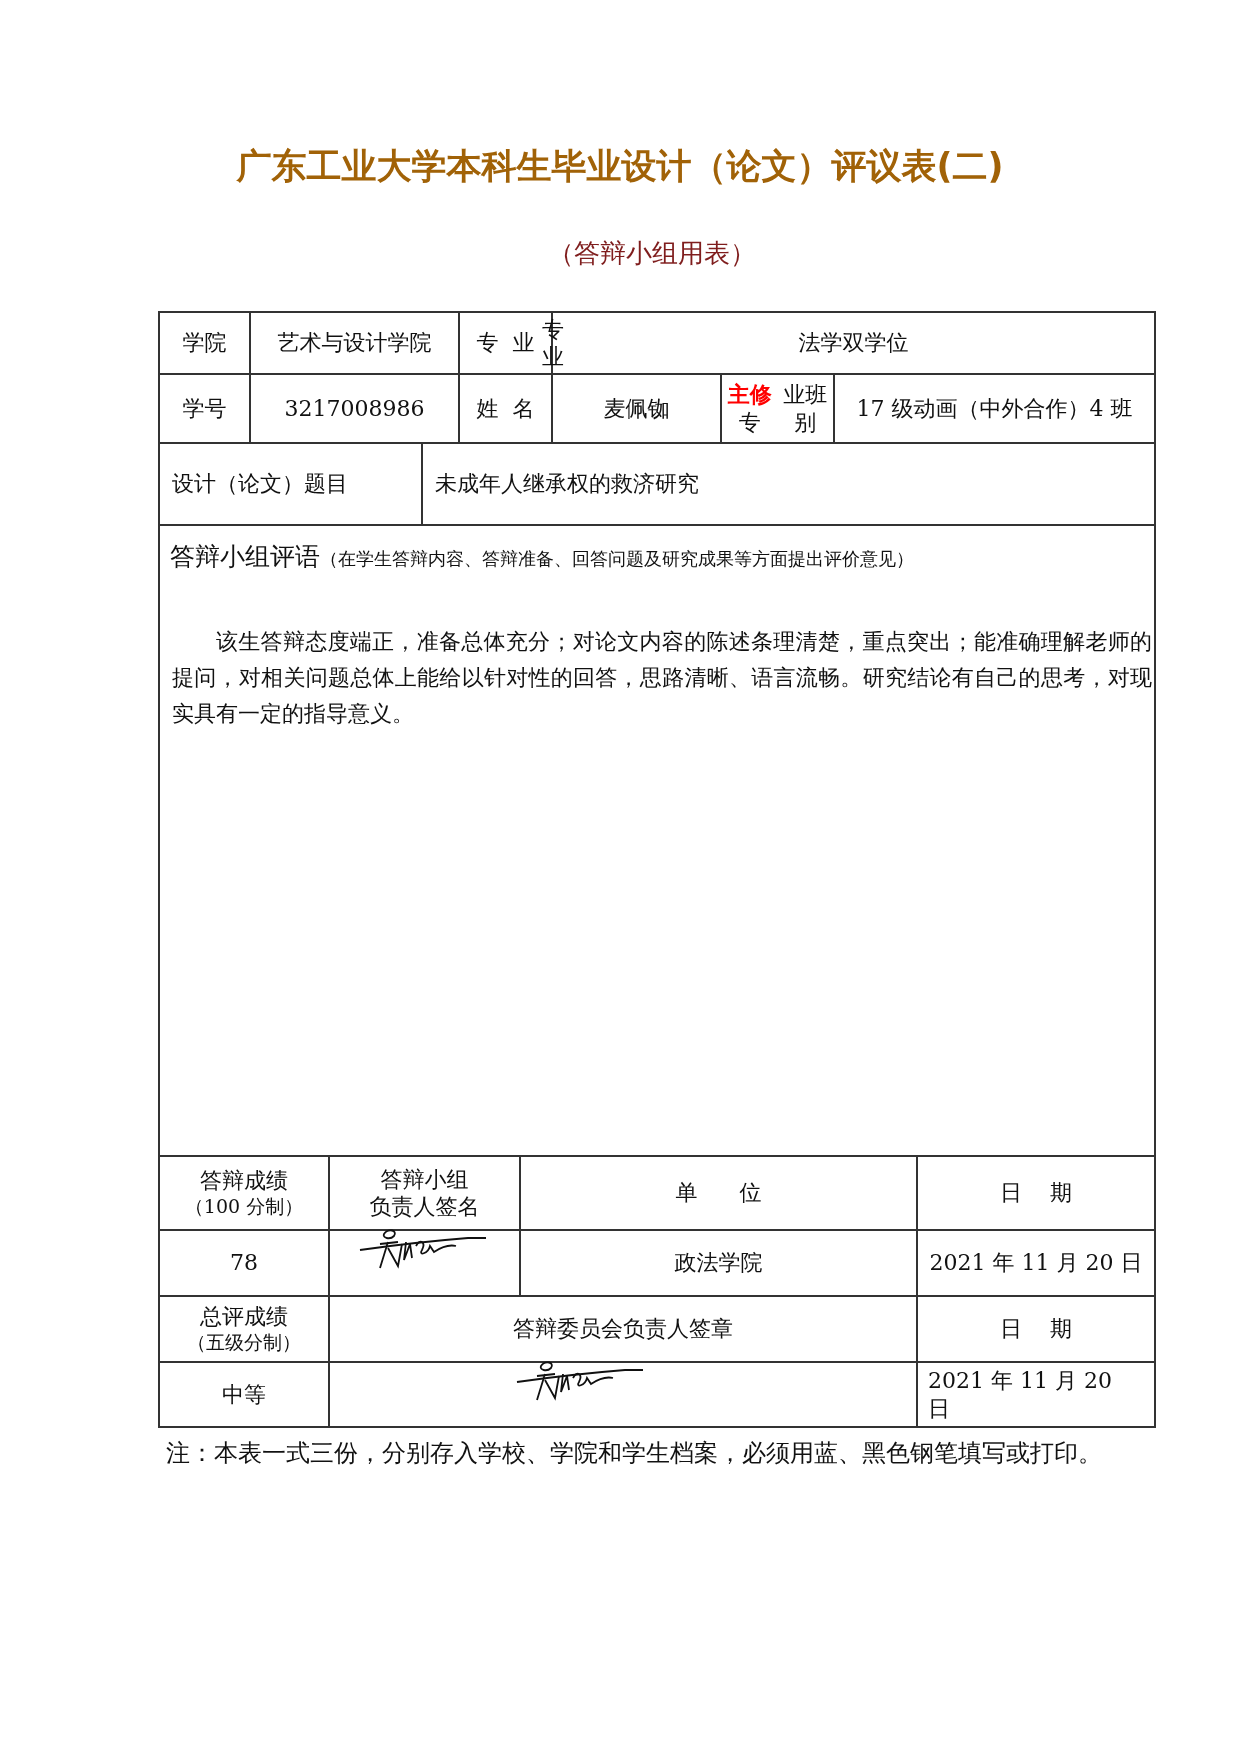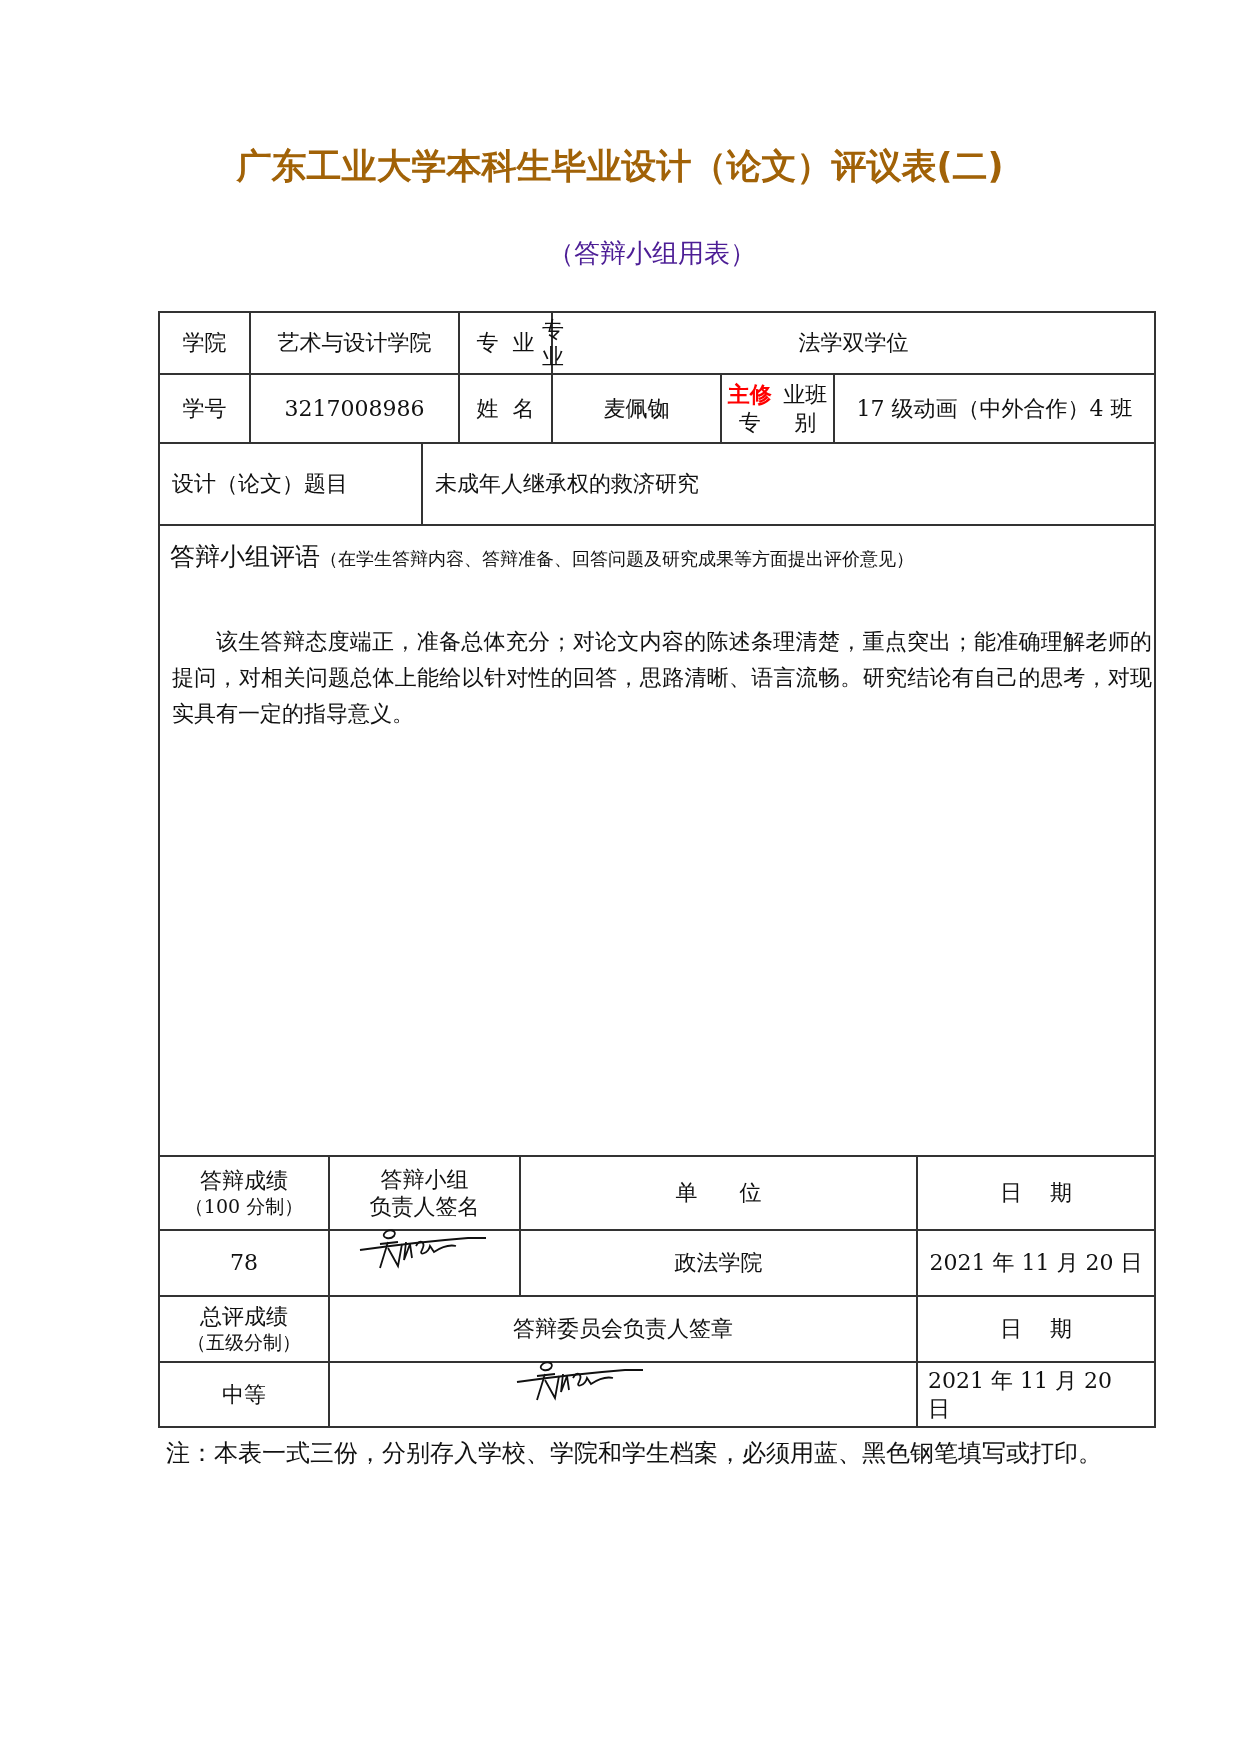--- a/index.html
+++ b/index.html
@@ -7,21 +7,21 @@
     width: 1240px; height: 1754px; position: relative; overflow: hidden;
     font-family: "DejaVu Serif", "Liberation Serif", serif; color: #111;
   }
   .title {
     position: absolute; top: 143px; left: 0; width: 1240px; text-align: center;
     font-family: "DejaVu Sans", "Liberation Sans", sans-serif;
     font-size: 35px; font-weight: bold; letter-spacing: 0px; color: #a16207;
   }
   .subtitle {
     position: absolute; top: 236px; left: 548px;
-    font-size: 26px; color: #4c1d95;
+    font-size: 26px; color: #7f1d1d;
   }
   .line { position: absolute; background: #333; }
   .cell {
     position: absolute; display: flex; align-items: center; justify-content: center;
     text-align: center; font-size: 22px; line-height: 1.25; box-sizing: border-box;
   }
   .left { justify-content: flex-start; padding-left: 12px; }
   .red { color: #ff0000; font-weight: bold; font-family: "DejaVu Sans", "Liberation Sans", sans-serif; }
   .comments-head {
     position: absolute; left: 170px; top: 540px; font-size: 25px;

